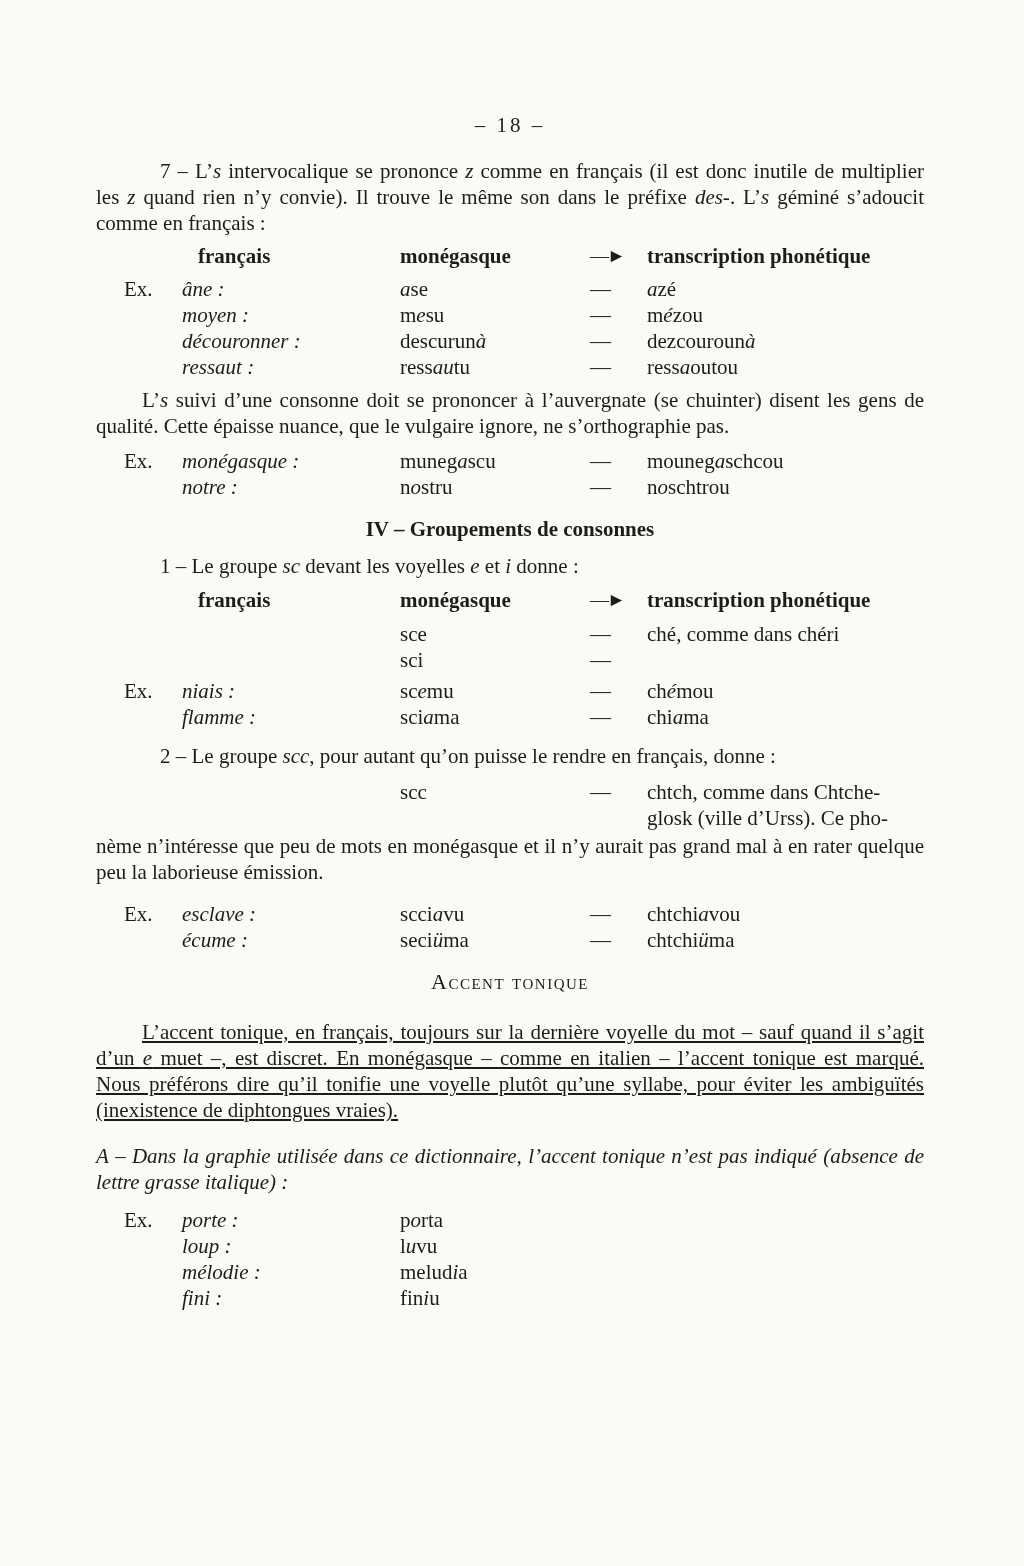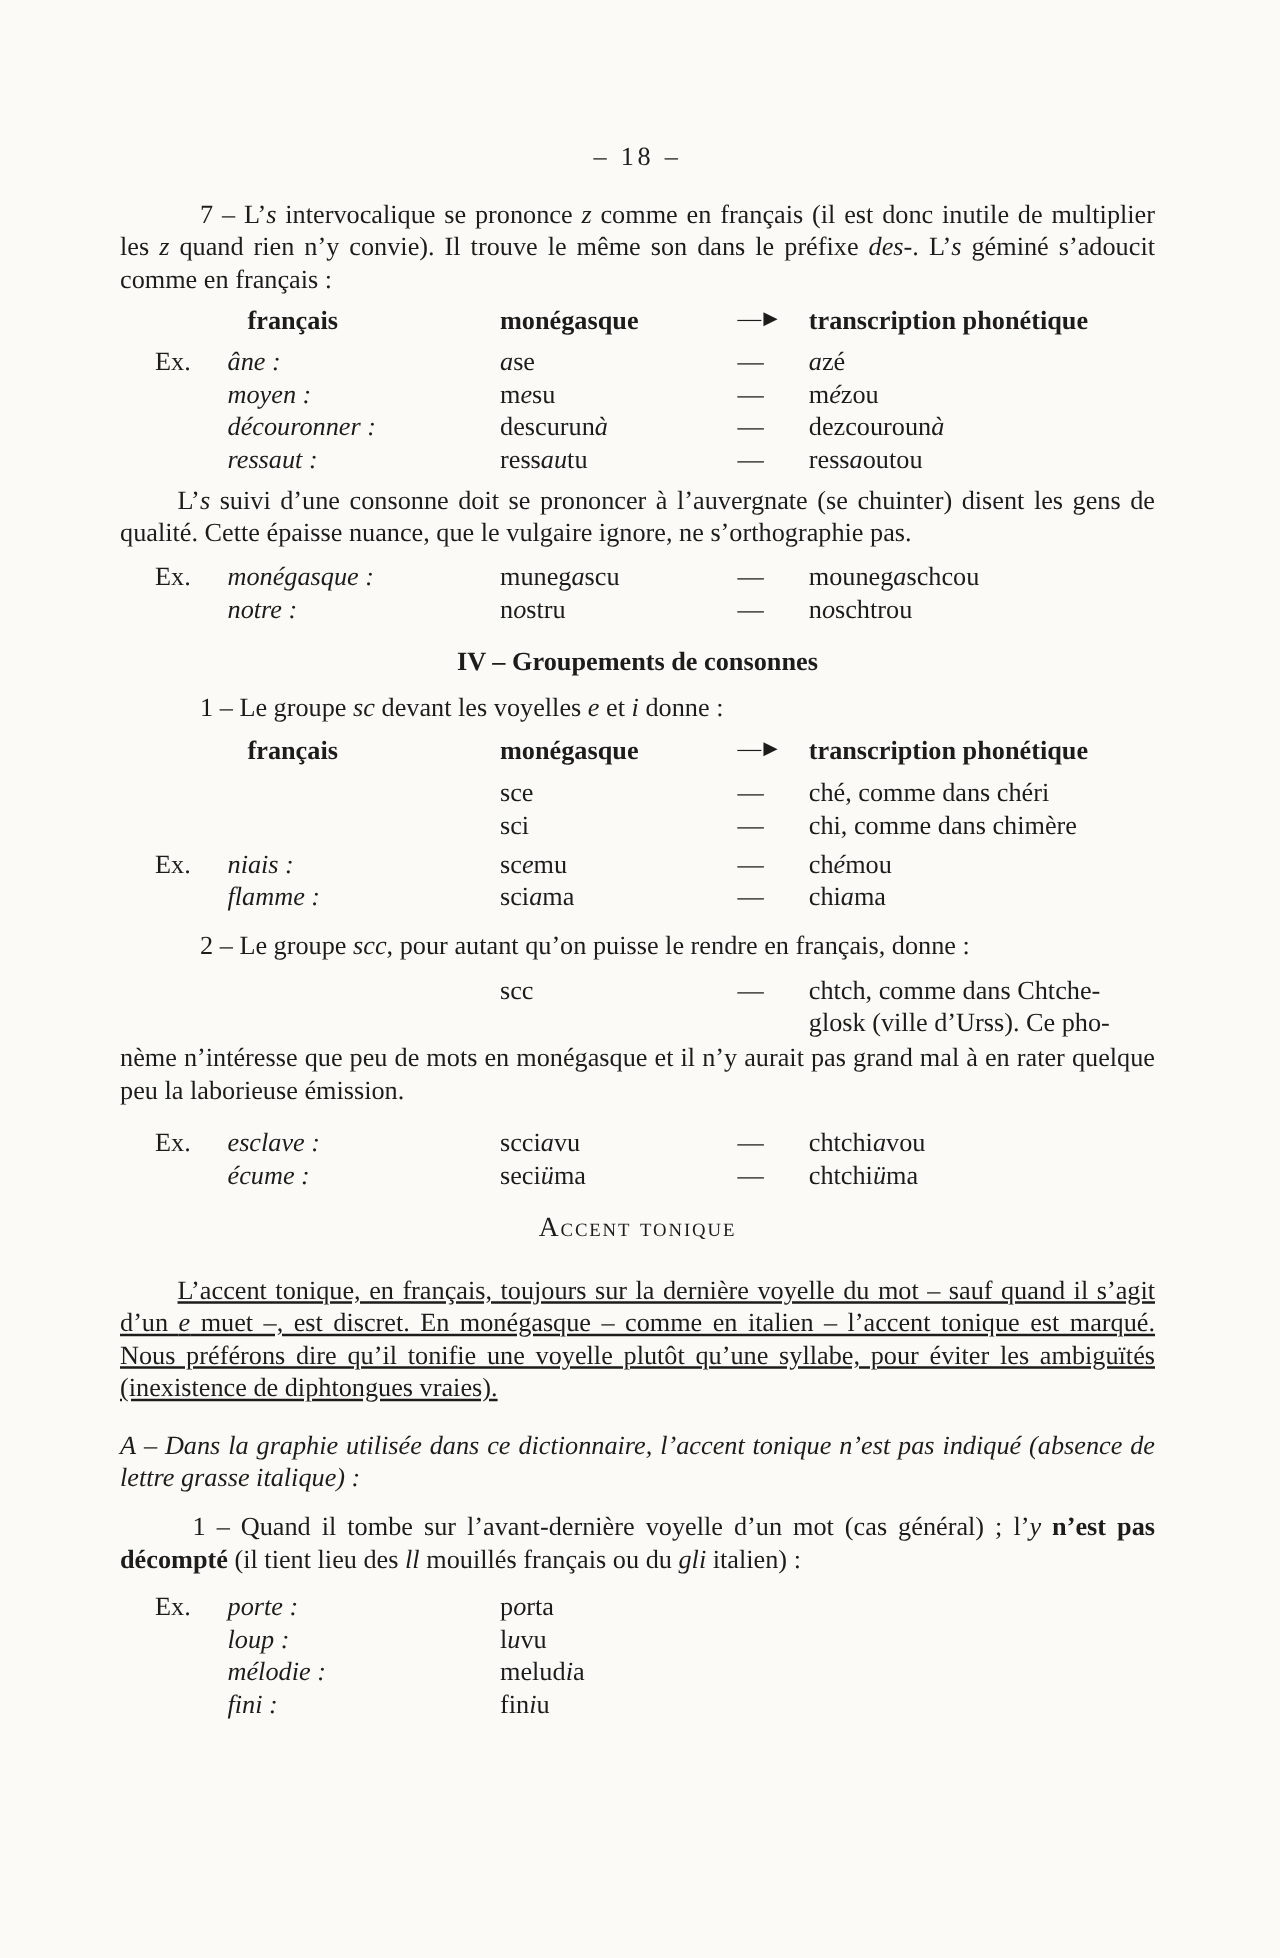--- a/index.html
+++ b/index.html
@@ -149,21 +149,20 @@
         <span class="c-fr"></span>
         <span class="c-mon">sce</span>
         <span class="c-dash">—</span>
         <span class="c-ph">ché, comme dans chéri</span>
       </div>
       <div class="trow">
         <span class="c-ex"></span>
         <span class="c-fr"></span>
         <span class="c-mon">sci</span>
         <span class="c-dash">—</span>
-        <span class="c-ph">chi, comme dans chimère</span>
       </div>
     </div>
 
     <div class="m-t2b">
       <div class="trow">
         <span class="c-ex">Ex.</span>
         <span class="c-fr">niais :</span>
         <span class="c-mon">sc<i>e</i>mu</span>
         <span class="c-dash">—</span>
         <span class="c-ph">ch<i>é</i>mou</span>
@@ -209,21 +208,20 @@
       </div>
     </div>
 
 
     <p class="smallcaps m-acc">Accent tonique</p>
 
     <p class="para ind m-accp">L’accent tonique, en français, toujours sur la dernière voyelle du mot – sauf quand il s’agit d’un <i>e</i> muet –, est discret. En monégasque – comme en italien – l’accent tonique est marqué. Nous préférons dire qu’il tonifie une voyelle plutôt qu’une syllabe, pour éviter les ambiguïtés (inexistence de diphtongues vraies).</p>
 
     <p class="boldital m-a">A&nbsp;–&nbsp;Dans la graphie utilisée dans ce dictionnaire, l’accent tonique n’est pas indiqué (absence de lettre grasse italique) :</p>
 
-    <p class="para ind-item m-i1">1&nbsp;–&nbsp;Quand il tombe sur l’avant-dernière voyelle d’un mot (cas général) ; l’<i>y</i> <b>n’est pas décompté</b> (il tient lieu des <i>ll</i> mouillés français ou du <i>gli</i> italien) :</p>
 
     <div class="m-ex4">
       <div class="trow">
         <span class="c-ex">Ex.</span>
         <span class="c-fr">porte :</span>
         <span class="c-mon">p<i>o</i>rta</span>
         <span class="c-dash"></span>
         <span class="c-ph"></span>
       </div>
       <div class="trow">

